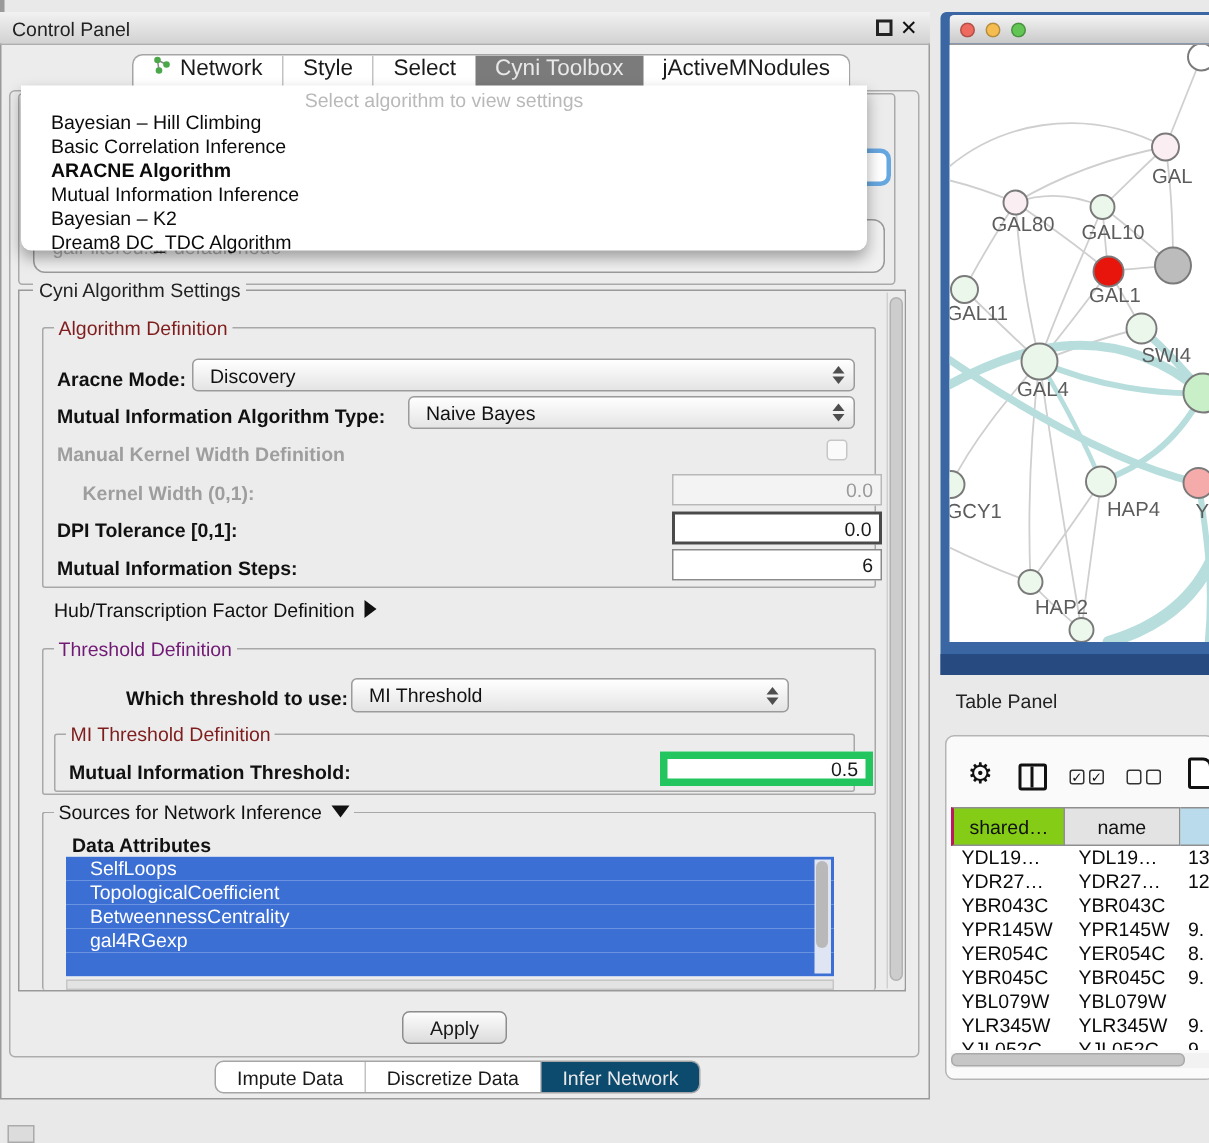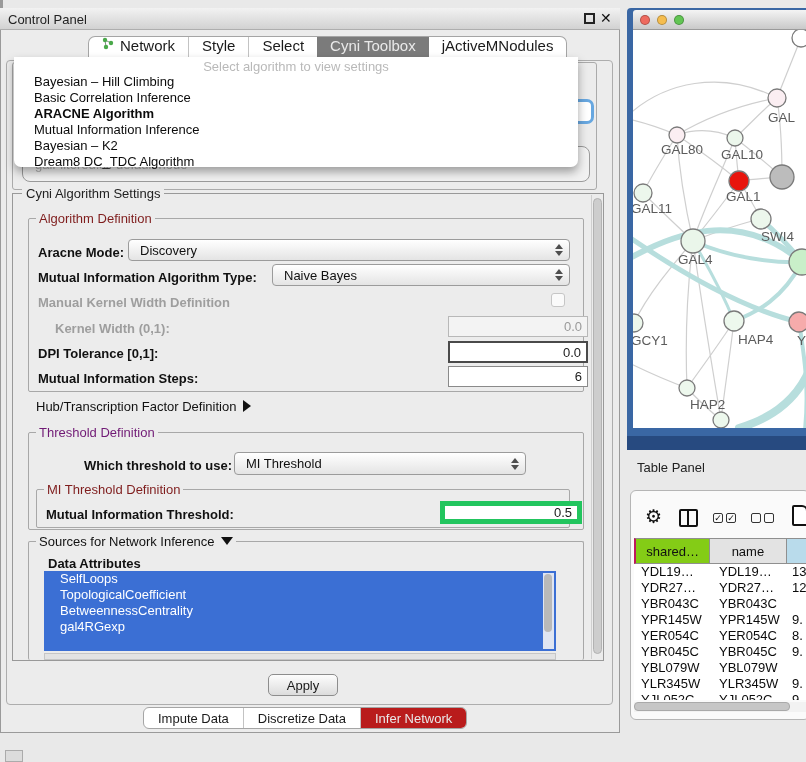--- a/index.html
+++ b/index.html
@@ -75,21 +75,21 @@
   #attr-thumb { left:1px; top:1px; width:8px; height:58px; background:#b9b9b9; border-radius:4px; }
   #attr-hstrip { left:44px; top:653px; width:512px; height:7px; background:#e3e3e3; border:1px solid #c6c6c6; z-index:11; }
 
   #apply-btn { left:268px; top:674px; width:70px; height:22px; background:linear-gradient(#fdfdfd,#dcdcdc);
     border:1px solid #8d8d8d; border-radius:5px; font-size:13px; display:flex; align-items:center; justify-content:center; z-index:10; }
 
   #bottom-tabbar { left:143px; top:707px; height:22px; display:flex; background:#fff;
     border:1px solid #a5a5a5; border-radius:6px; overflow:hidden; z-index:10; }
   .btab { display:flex; align-items:center; padding:0 14px; font-size:13px; color:#1a1a1a; }
   .btab + .btab { border-left:1px solid #c3c3c3; }
-  .btab.sel { background:#b91c1c; color:#e9e9e9; }
+  .btab.sel { background:#0c4a6e; color:#e9e9e9; }
 
   #corner-box { left:5px; top:750px; width:18px; height:12px; background:#dcdcdc; border:1px solid #ababab; }
 
   
   #net-frame { left:627px; top:8px; width:179px; height:442px; background:#3a67a4; border-radius:4px 0 0 0; }
   #net-titlebar { left:633px; top:10px; width:173px; height:20px; background:linear-gradient(#f4f4f4,#c9c9c9);
     border-bottom:1px solid #9a9a9a; border-radius:3px 0 0 0; display:flex; align-items:center; }
   .traffic { width:10px; height:10px; border-radius:50%; margin-left:7px; border:1px solid rgba(0,0,0,0.25); }
   #net-canvas { left:633px; top:30px; width:173px; height:398px; background:#fff; overflow:hidden; }
   #net-bottom { left:627px; top:436px; width:179px; height:14px; background:#274a80; }

